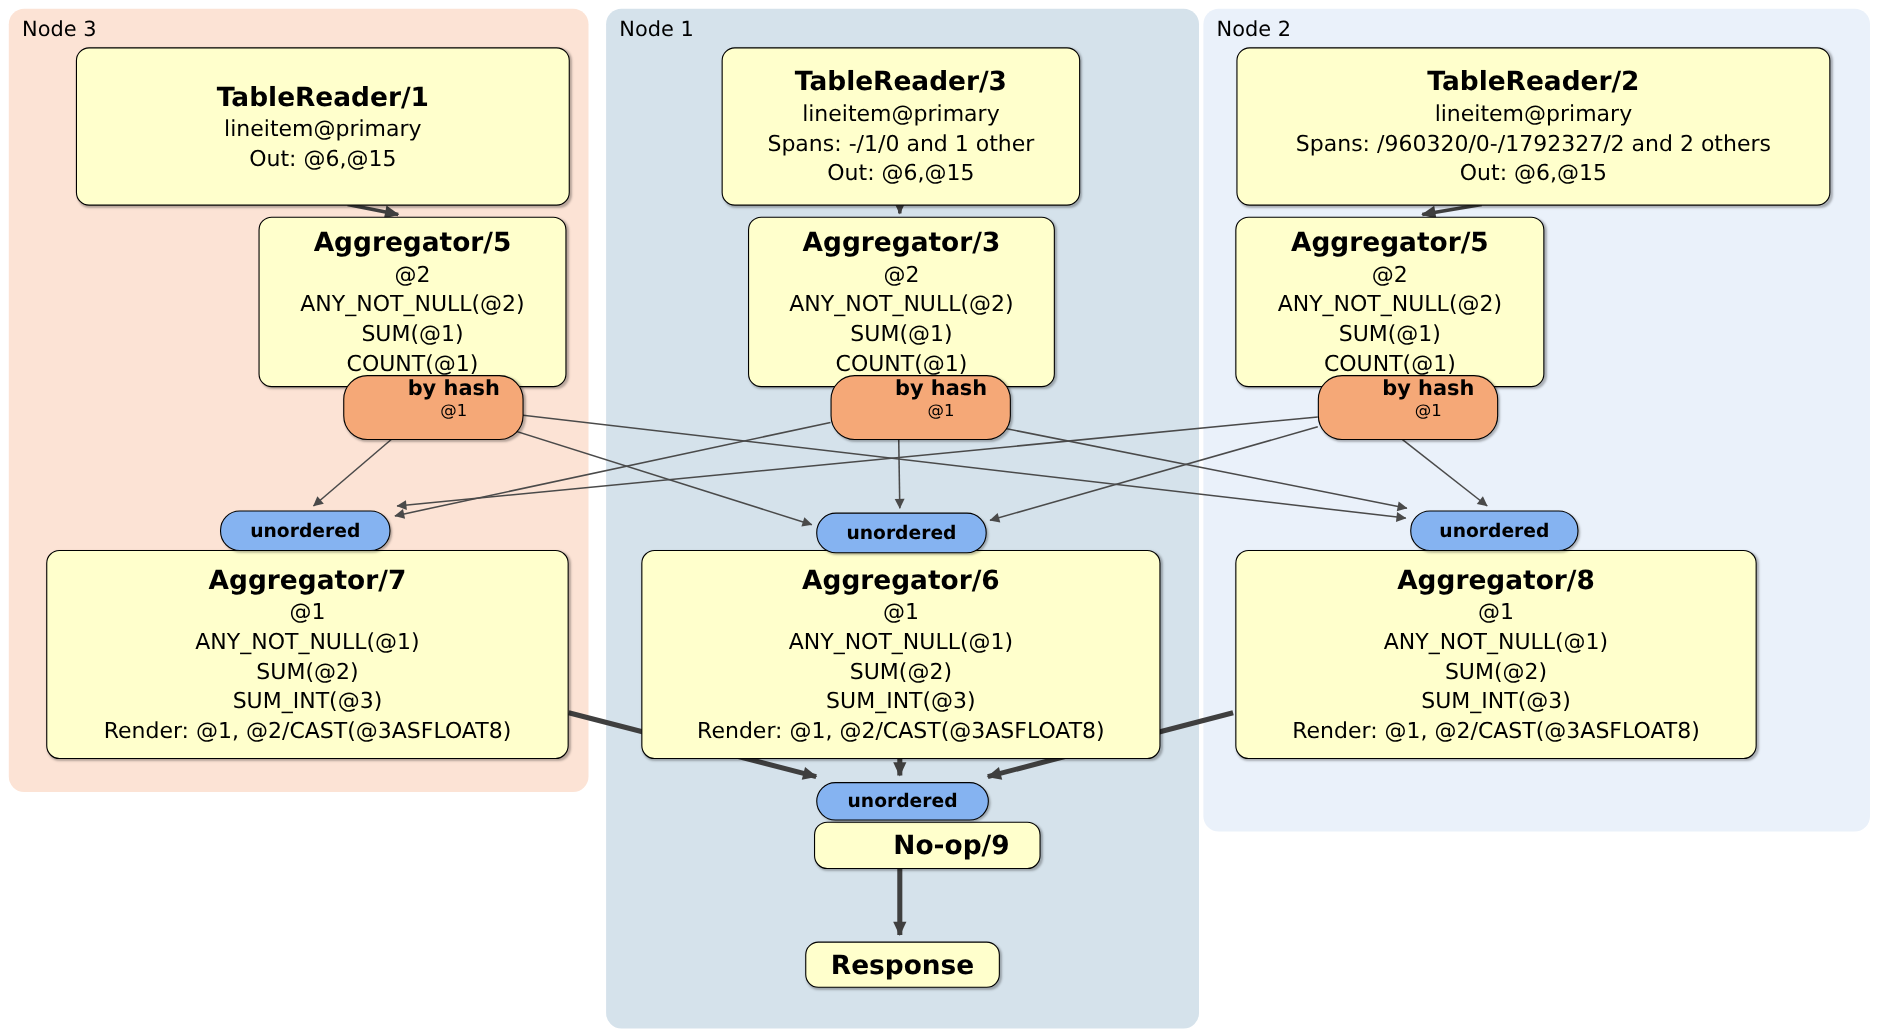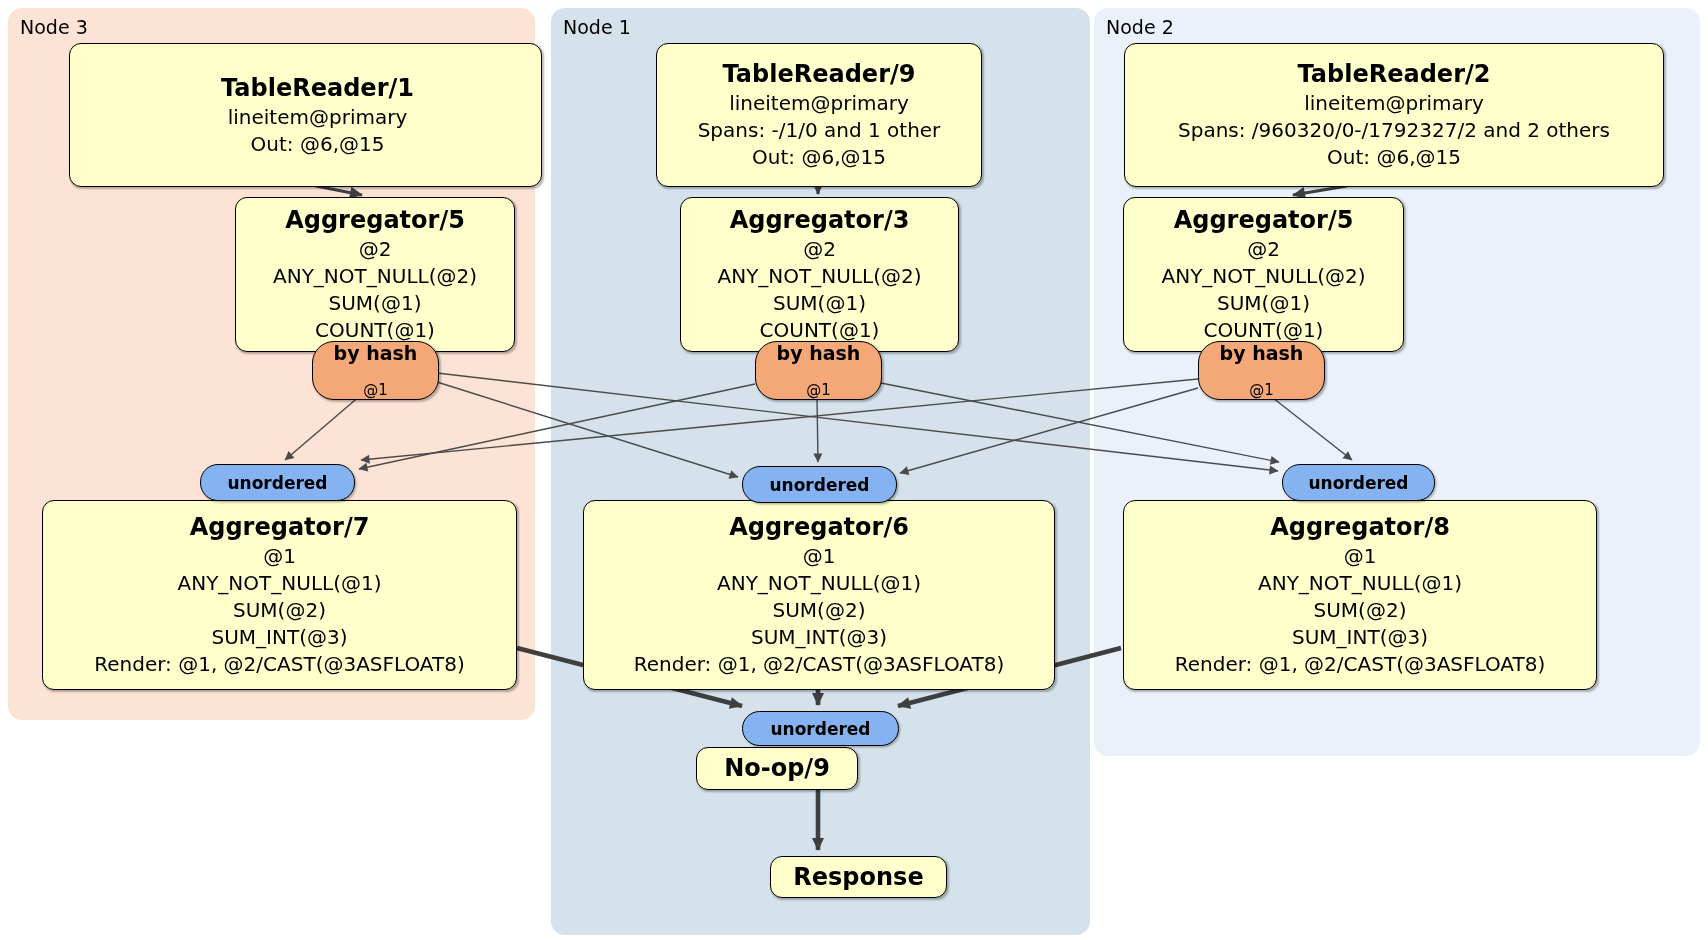--- a/index.html
+++ b/index.html
@@ -19,22 +19,23 @@
     border-radius:12px;
     display:flex;flex-direction:column;align-items:center;justify-content:center;
     text-align:center;box-shadow:1.5px 1.5px 2px rgba(0,0,0,0.28);
   }
   .ptitle{font-weight:bold;font-size:24px;line-height:31px;white-space:nowrap;}
   .pline{font-size:20px;line-height:27px;white-space:nowrap;}
   .oval-hash{
     position:absolute;z-index:4;
     background:var(--hash-router-bg,#f5a877);
     border:1.7px solid #000;border-radius:22px;
-    display:flex;flex-direction:column;align-items:center;justify-content:space-between;
+    display:flex;flex-direction:column;align-items:center;justify-content:flex-start;
     box-shadow:1.5px 1.5px 2px rgba(0,0,0,0.28);
+    padding-left:37px;
   }
   .hash-label{font-weight:bold;font-size:19px;line-height:22px;}
   .hash-detail{font-size:15px;line-height:18px;}
   .oval-stream{
     position:absolute;z-index:4;
     background:var(--stream-bg,#85b3f1);
     border:1.7px solid #000;border-radius:18px;
     display:flex;align-items:center;justify-content:center;
     font-weight:bold;font-size:17px;
     box-shadow:1.5px 1.5px 2px rgba(0,0,0,0.28);
@@ -79,27 +80,27 @@
     <line class="edge-thin" x1="1198" y1="388" x2="900" y2="473" stroke-width="1.4" marker-end="url(#ah-small)"></line>
     <line class="edge-thin" x1="1273" y1="398" x2="1352" y2="460" stroke-width="1.4" marker-end="url(#ah-small)"></line>
 
     <line class="edge-thick" x1="517" y1="648" x2="742" y2="706" stroke-width="4.6" marker-end="url(#ah-big)"></line>
     <line class="edge-thick" x1="818" y1="690" x2="818" y2="705" stroke-width="4.6" marker-end="url(#ah-big)"></line>
     <line class="edge-thick" x1="1121" y1="648" x2="898" y2="706" stroke-width="4.6" marker-end="url(#ah-big)"></line>
 
     <line class="edge-thick" x1="818" y1="790" x2="818" y2="850" stroke-width="4.6" marker-end="url(#ah-big)"></line>
   </svg>
 
-  <div class="pbox" style="left:69px;top:43px;width:447px;height:142px;padding-left:24px;">
+  <div class="pbox" style="left:69px;top:43px;width:447px;height:142px;">
     <div class="ptitle">TableReader/1</div>
     <div class="pline">lineitem@primary</div>
     <div class="pline">Out: @6,@15</div>
   </div>
   <div class="pbox" style="left:656px;top:43px;width:324px;height:142px;">
-    <div class="ptitle">TableReader/9</div>
+    <div class="ptitle">TableReader/3</div>
     <div class="pline">lineitem@primary</div>
     <div class="pline">Spans: -/1/0 and 1 other</div>
     <div class="pline">Out: @6,@15</div>
   </div>
   <div class="pbox" style="left:1124px;top:43px;width:538px;height:142px;">
     <div class="ptitle">TableReader/2</div>
     <div class="pline">lineitem@primary</div>
     <div class="pline">Spans: /960320/0-/1792327/2 and 2 others</div>
     <div class="pline">Out: @6,@15</div>
   </div>
@@ -170,20 +171,20 @@
     <div class="pline">@1</div>
     <div class="pline">ANY_NOT_NULL(@1)</div>
     <div class="pline">SUM(@2)</div>
     <div class="pline">SUM_INT(@3)</div>
     <div class="pline">Render: @1, @2/CAST(@3ASFLOAT8)</div>
   </div>
 
   <div class="oval-stream" style="left:742px;top:711px;width:155px;height:33px;">
     <span>unordered</span>
   </div>
-  <div class="pbox" style="left:696px;top:747px;width:160px;height:41px;">
+  <div class="pbox" style="left:740px;top:747px;width:160px;height:41px;padding-left:44px;">
     <div class="ptitle">No-op/9</div>
   </div>
-  <div class="pbox" style="left:732px;top:856px;width:175px;height:40px;margin-left:38px;">
+  <div class="pbox" style="left:732px;top:856px;width:175px;height:40px;">
     <div class="ptitle">Response</div>
   </div>
 
 </div>
 
 </body></html>

